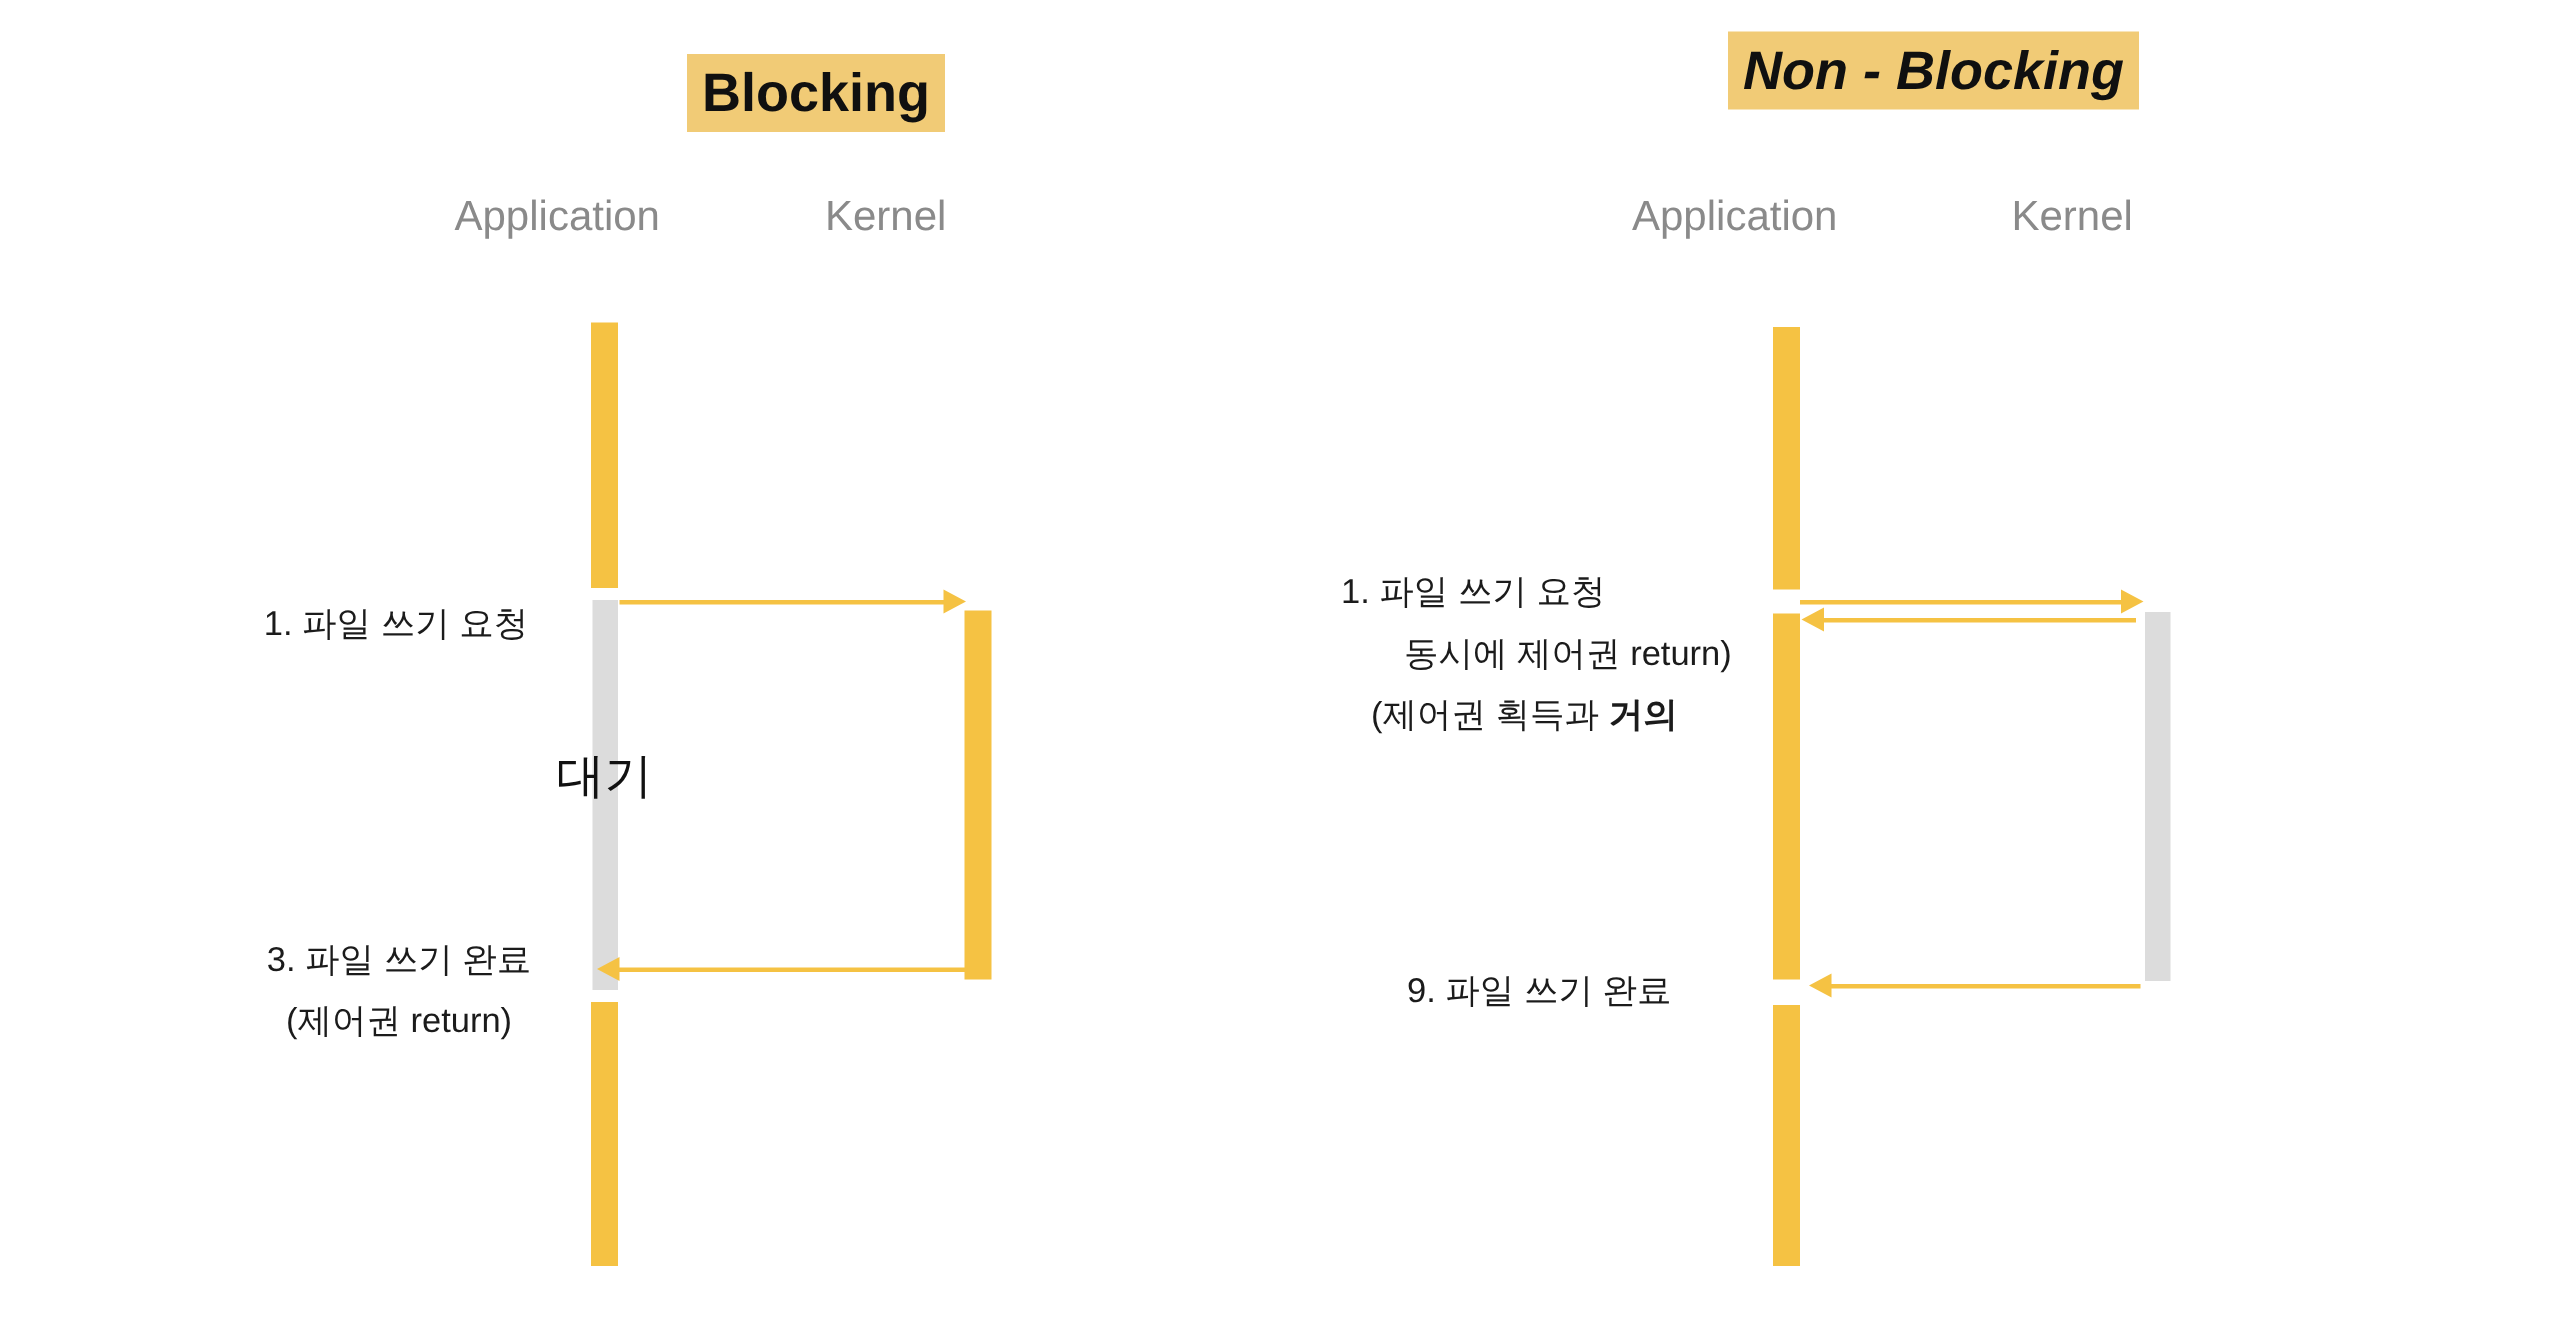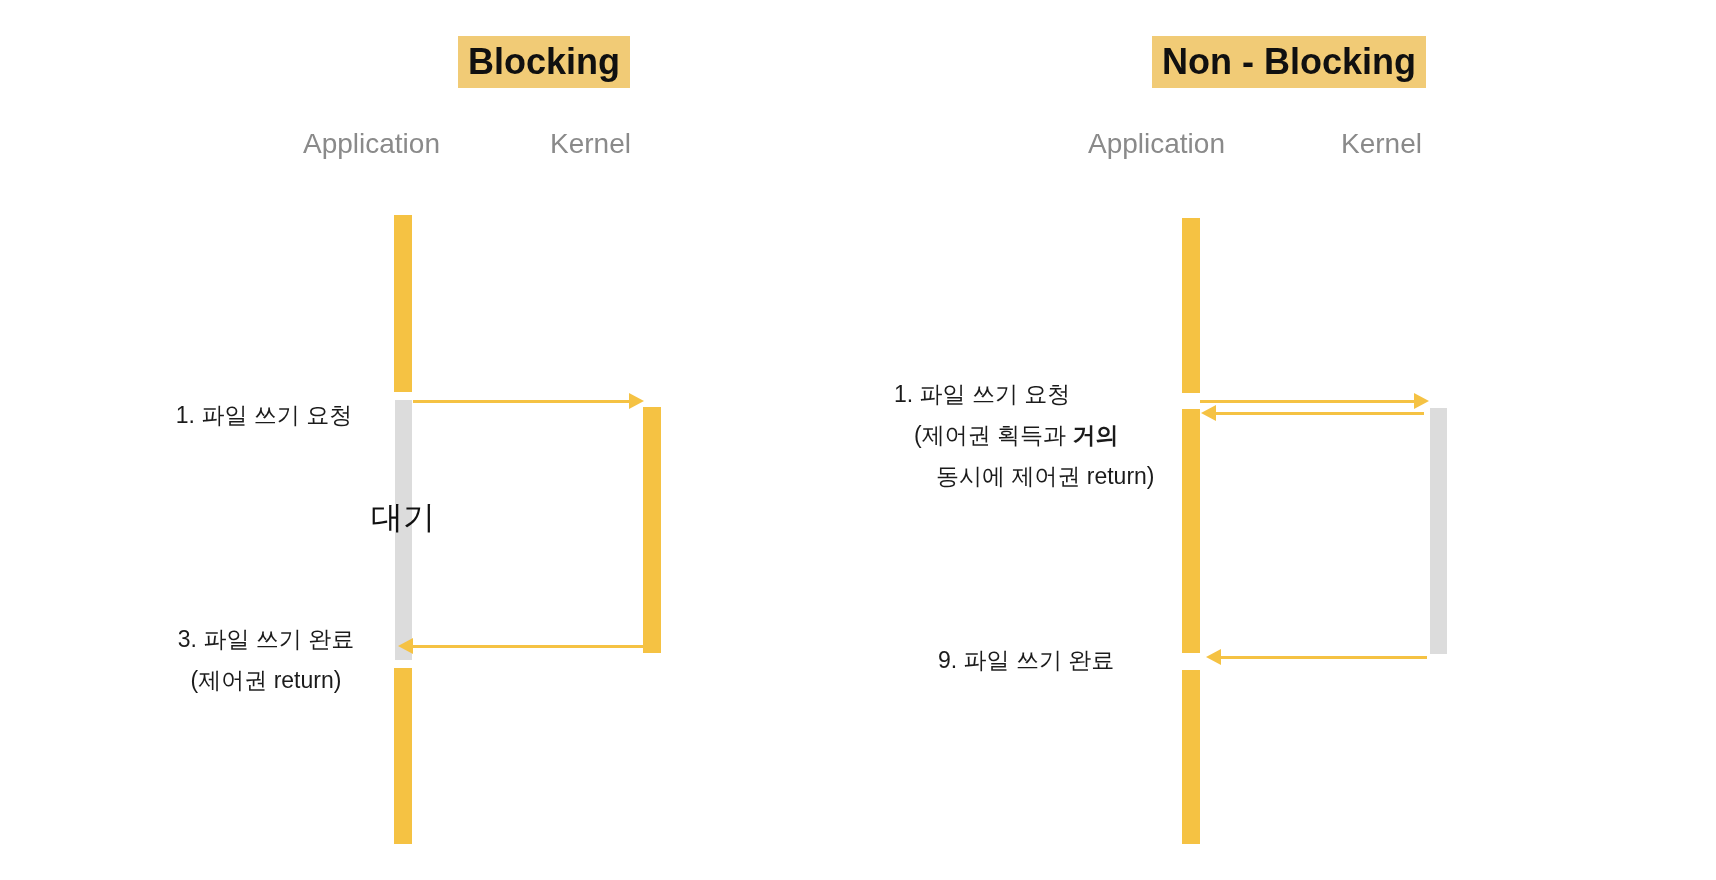--- a/index.html
+++ b/index.html
@@ -105,21 +105,21 @@
     <div class="waiting" style="left:343px; top:496px; width:120px;">대기</div>
 
     <div class="note centered" style="left:161px; top:619px; width:210px; line-height:41px;">
       <span class="ln">3. 파일 쓰기 완료</span>
       <span class="ln">(제어권 return)</span>
     </div>
   </div>
 
   <div>
 
-    <div class="title" style="left:1152px; top:36px;">Non - Blocking</div>
+    <div class="title" style="left:1152px; top:21px;font-style:italic;">Non - Blocking</div>
 
     <div class="col-label" style="left:1088px; top:128px;">Application</div>
     <div class="col-label" style="left:1341px; top:128px;">Kernel</div>
 
     <div class="bar yellow" style="left:1182px; top:218px; width:18px; height:175px;"></div>
     <div class="bar yellow" style="left:1182px; top:409px; width:18px; height:244px;"></div>
     <div class="bar yellow" style="left:1182px; top:670px; width:18px; height:174px;"></div>
     <div class="bar gray" style="left:1430px; top:408px; width:17px; height:246px;"></div>
 
     <div>
@@ -130,20 +130,20 @@
       <div class="shaft" style="left:1215px; top:412px; width:209px;"></div>
       <div class="head left" style="left:1201px; top:405px;"></div>
     </div>
     <div>
       <div class="shaft" style="left:1220px; top:656px; width:207px;"></div>
       <div class="head left" style="left:1206px; top:649px;"></div>
     </div>
 
     <div class="note" style="left:894px; top:374px; width:320px; line-height:41px;">
       <span class="ln">1. 파일 쓰기 요청</span>
+      <span class="ln" style="padding-left:42px;">동시에 제어권 return)</span>
       <span class="ln" style="padding-left:20px;"><span>(제어권 획득과 </span><b>거의</b></span>
-      <span class="ln" style="padding-left:42px;">동시에 제어권 return)</span>
     </div>
 
     <div class="note" style="left:938px; top:645px;">9. 파일 쓰기 완료</div>
   </div>
 
 </div>
 
 </body></html>

